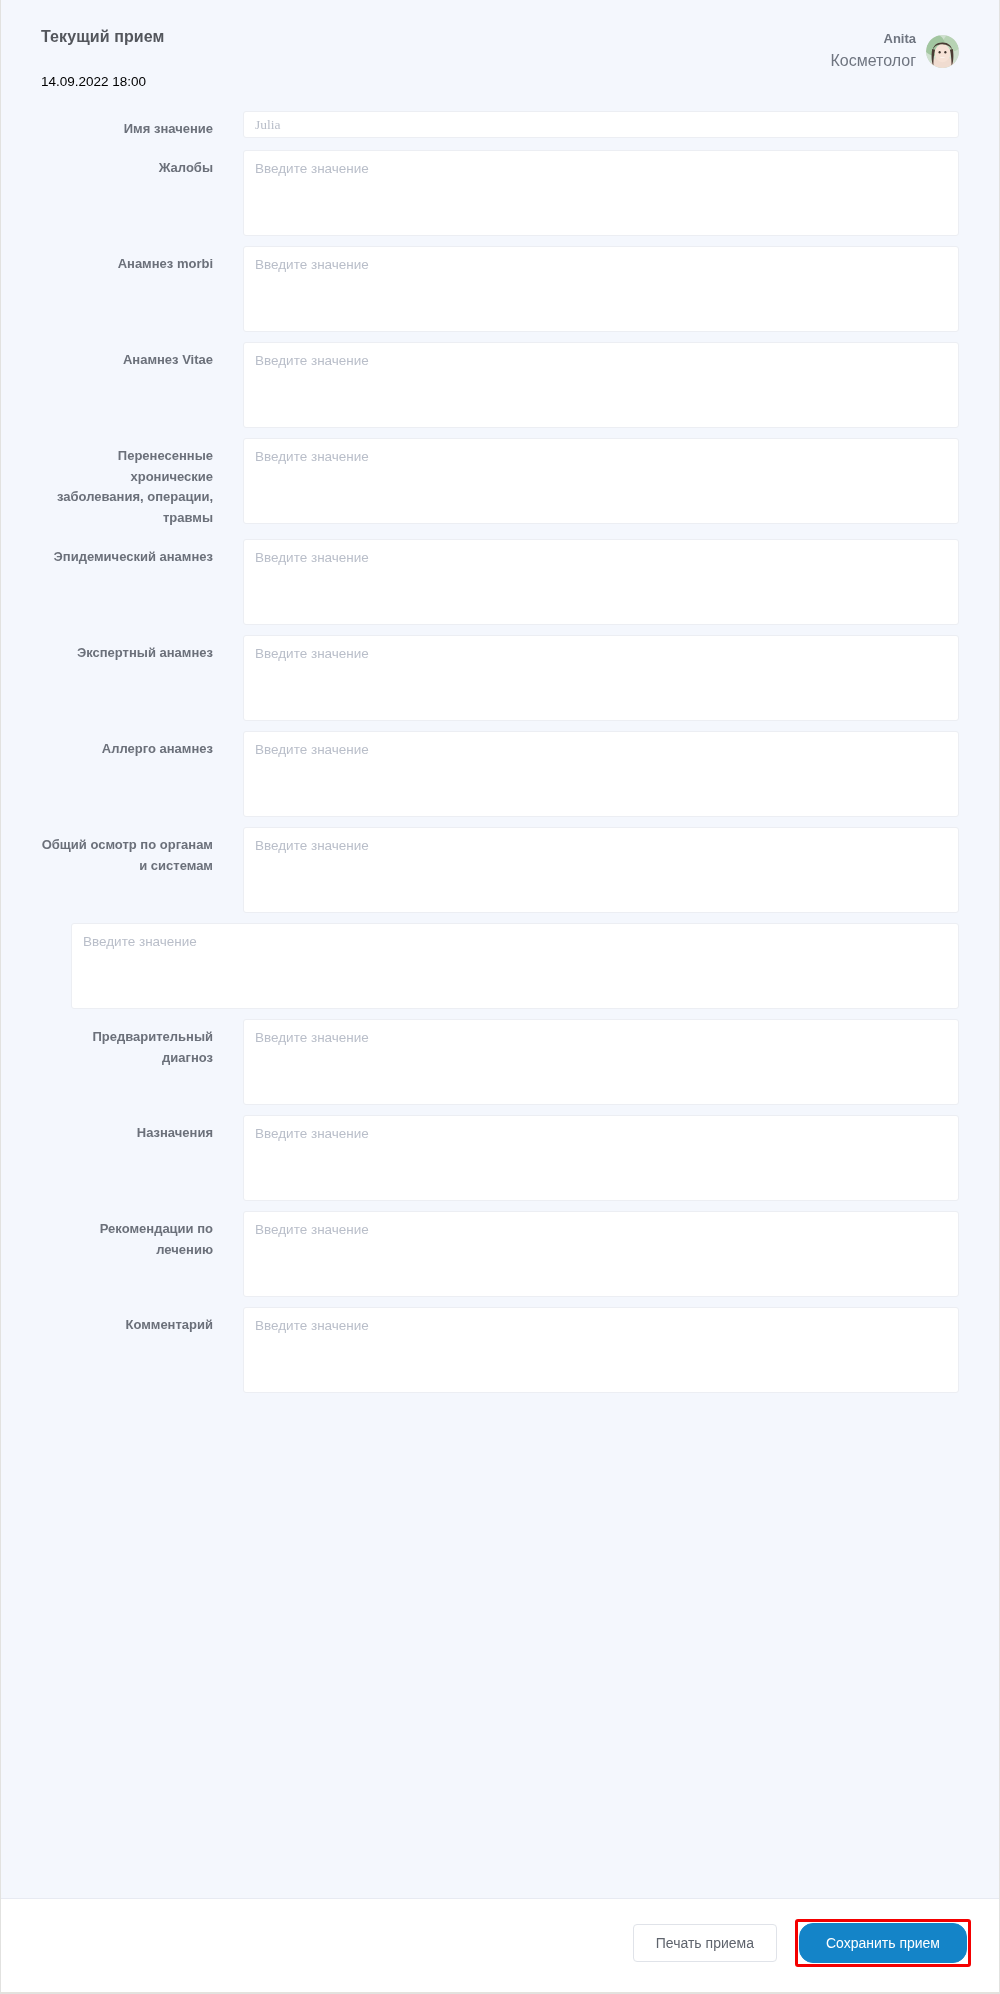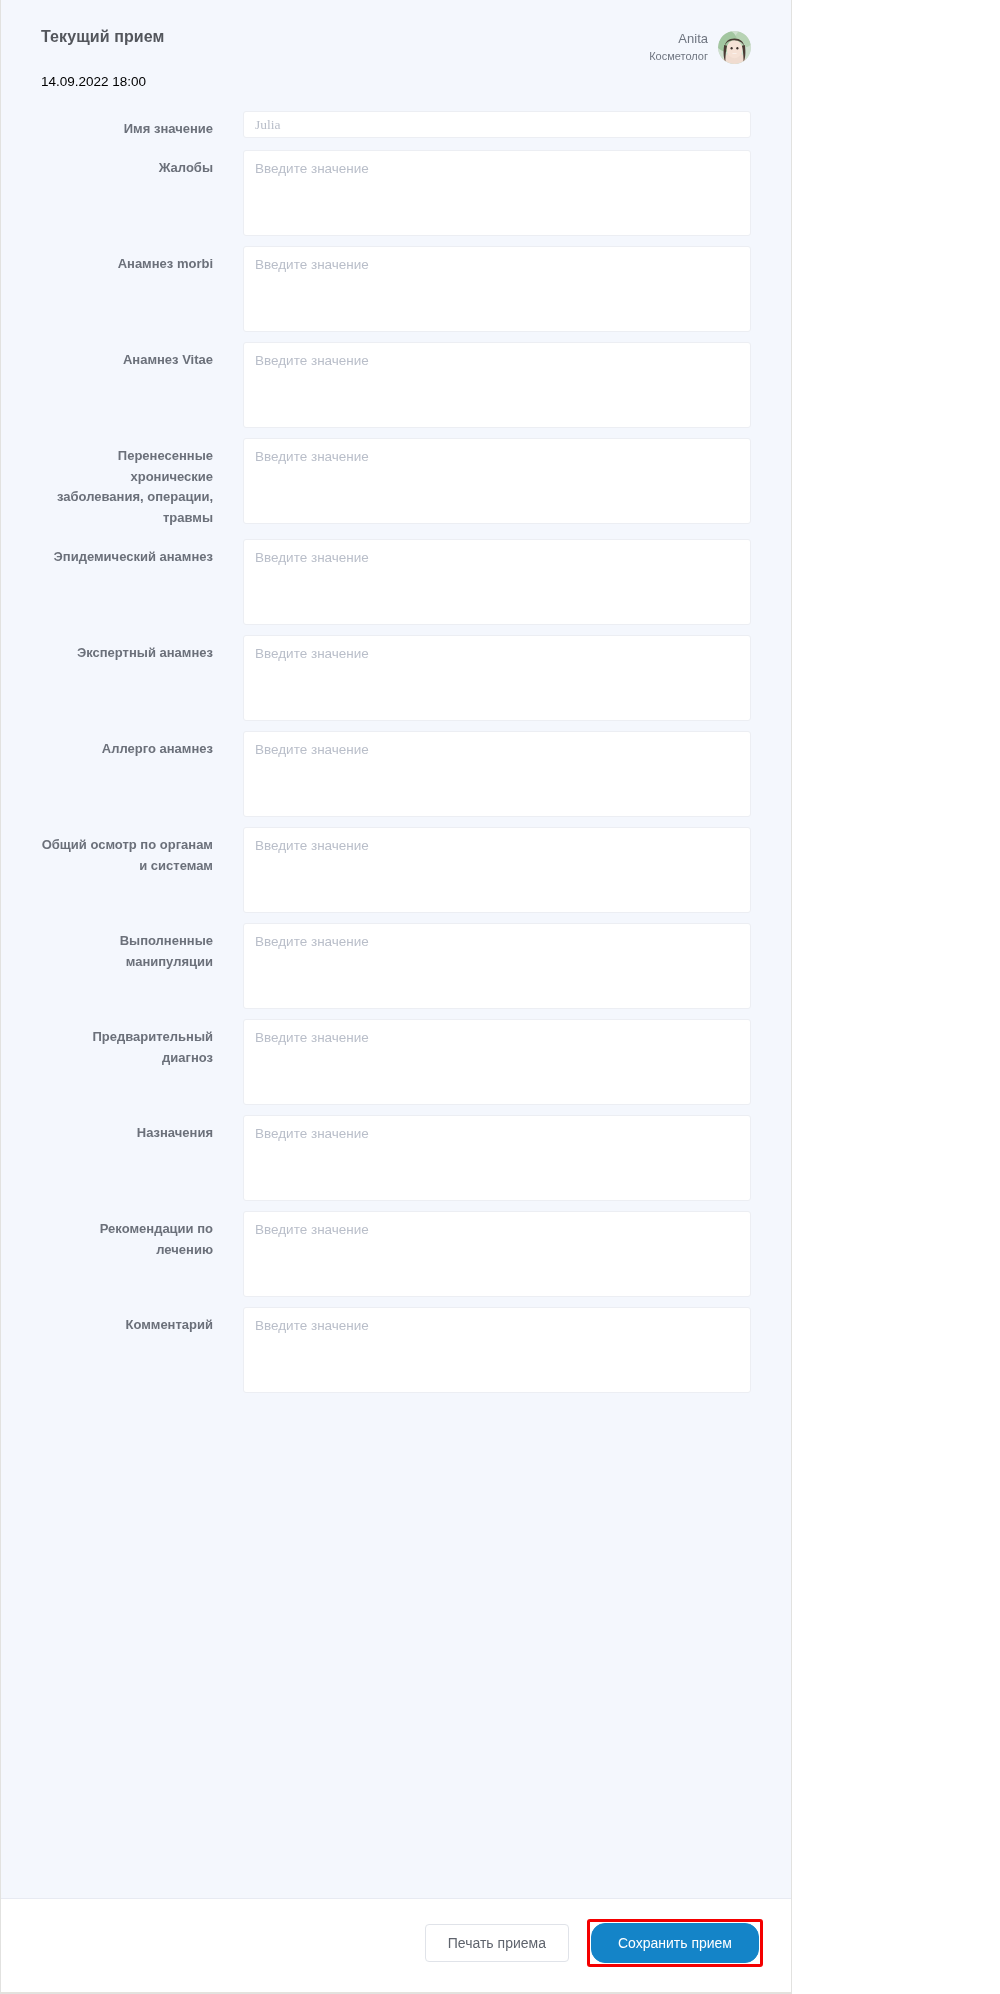--- a/index.html
+++ b/index.html
@@ -6,21 +6,21 @@
 
   html, body {
     width: 1000px;
     height: 1994px;
     background: #ffffff;
     font-family: "Liberation Sans", "DejaVu Sans", sans-serif;
   }
 
   .app-window {
     position: relative;
-    width: 792px;
+    width: 1000px;
     height: 1994px;
     background: #ffffff;
     border: 1px solid #e2e2e0;
     border-top: none;
     overflow: hidden;
     display: flex;
     flex-direction: column;
   }
 
   .content-area {
@@ -59,22 +59,22 @@
     align-items: center;
     gap: 10px;
     padding-top: 2px;
   }
 
   .user-text {
     text-align: right;
     line-height: 1.45;
   }
 
-  .user-name { font-size: 13px; color: #6f7580; }
-  .user-role { font-size: 11px; color: #6f7580; }
+  .user-name { font-size: 13px; color: #6f7580; font-weight: bold; }
+  .user-role { font-size: 16px; color: #6f7580; }
 
   .avatar {
     width: 33px;
     height: 33px;
     border-radius: 50%;
     overflow: hidden;
     position: relative;
     background: #cfd9d0;
     flex: 0 0 auto;
   }
@@ -271,21 +271,20 @@
       </div>
 
       <div class="form-row">
         <div class="form-label">Общий осмотр по органам и системам</div>
         <div class="form-control">
           <textarea class="text-area" placeholder="Введите значение" style=""></textarea>
         </div>
       </div>
 
       <div class="form-row">
-        <div class="form-label">Выполненные манипуляции</div>
         <div class="form-control">
           <textarea class="text-area" placeholder="Введите значение" style=""></textarea>
         </div>
       </div>
 
       <div class="form-row">
         <div class="form-label">Предварительный диагноз</div>
         <div class="form-control">
           <textarea class="text-area" placeholder="Введите значение" style=""></textarea>
         </div>

